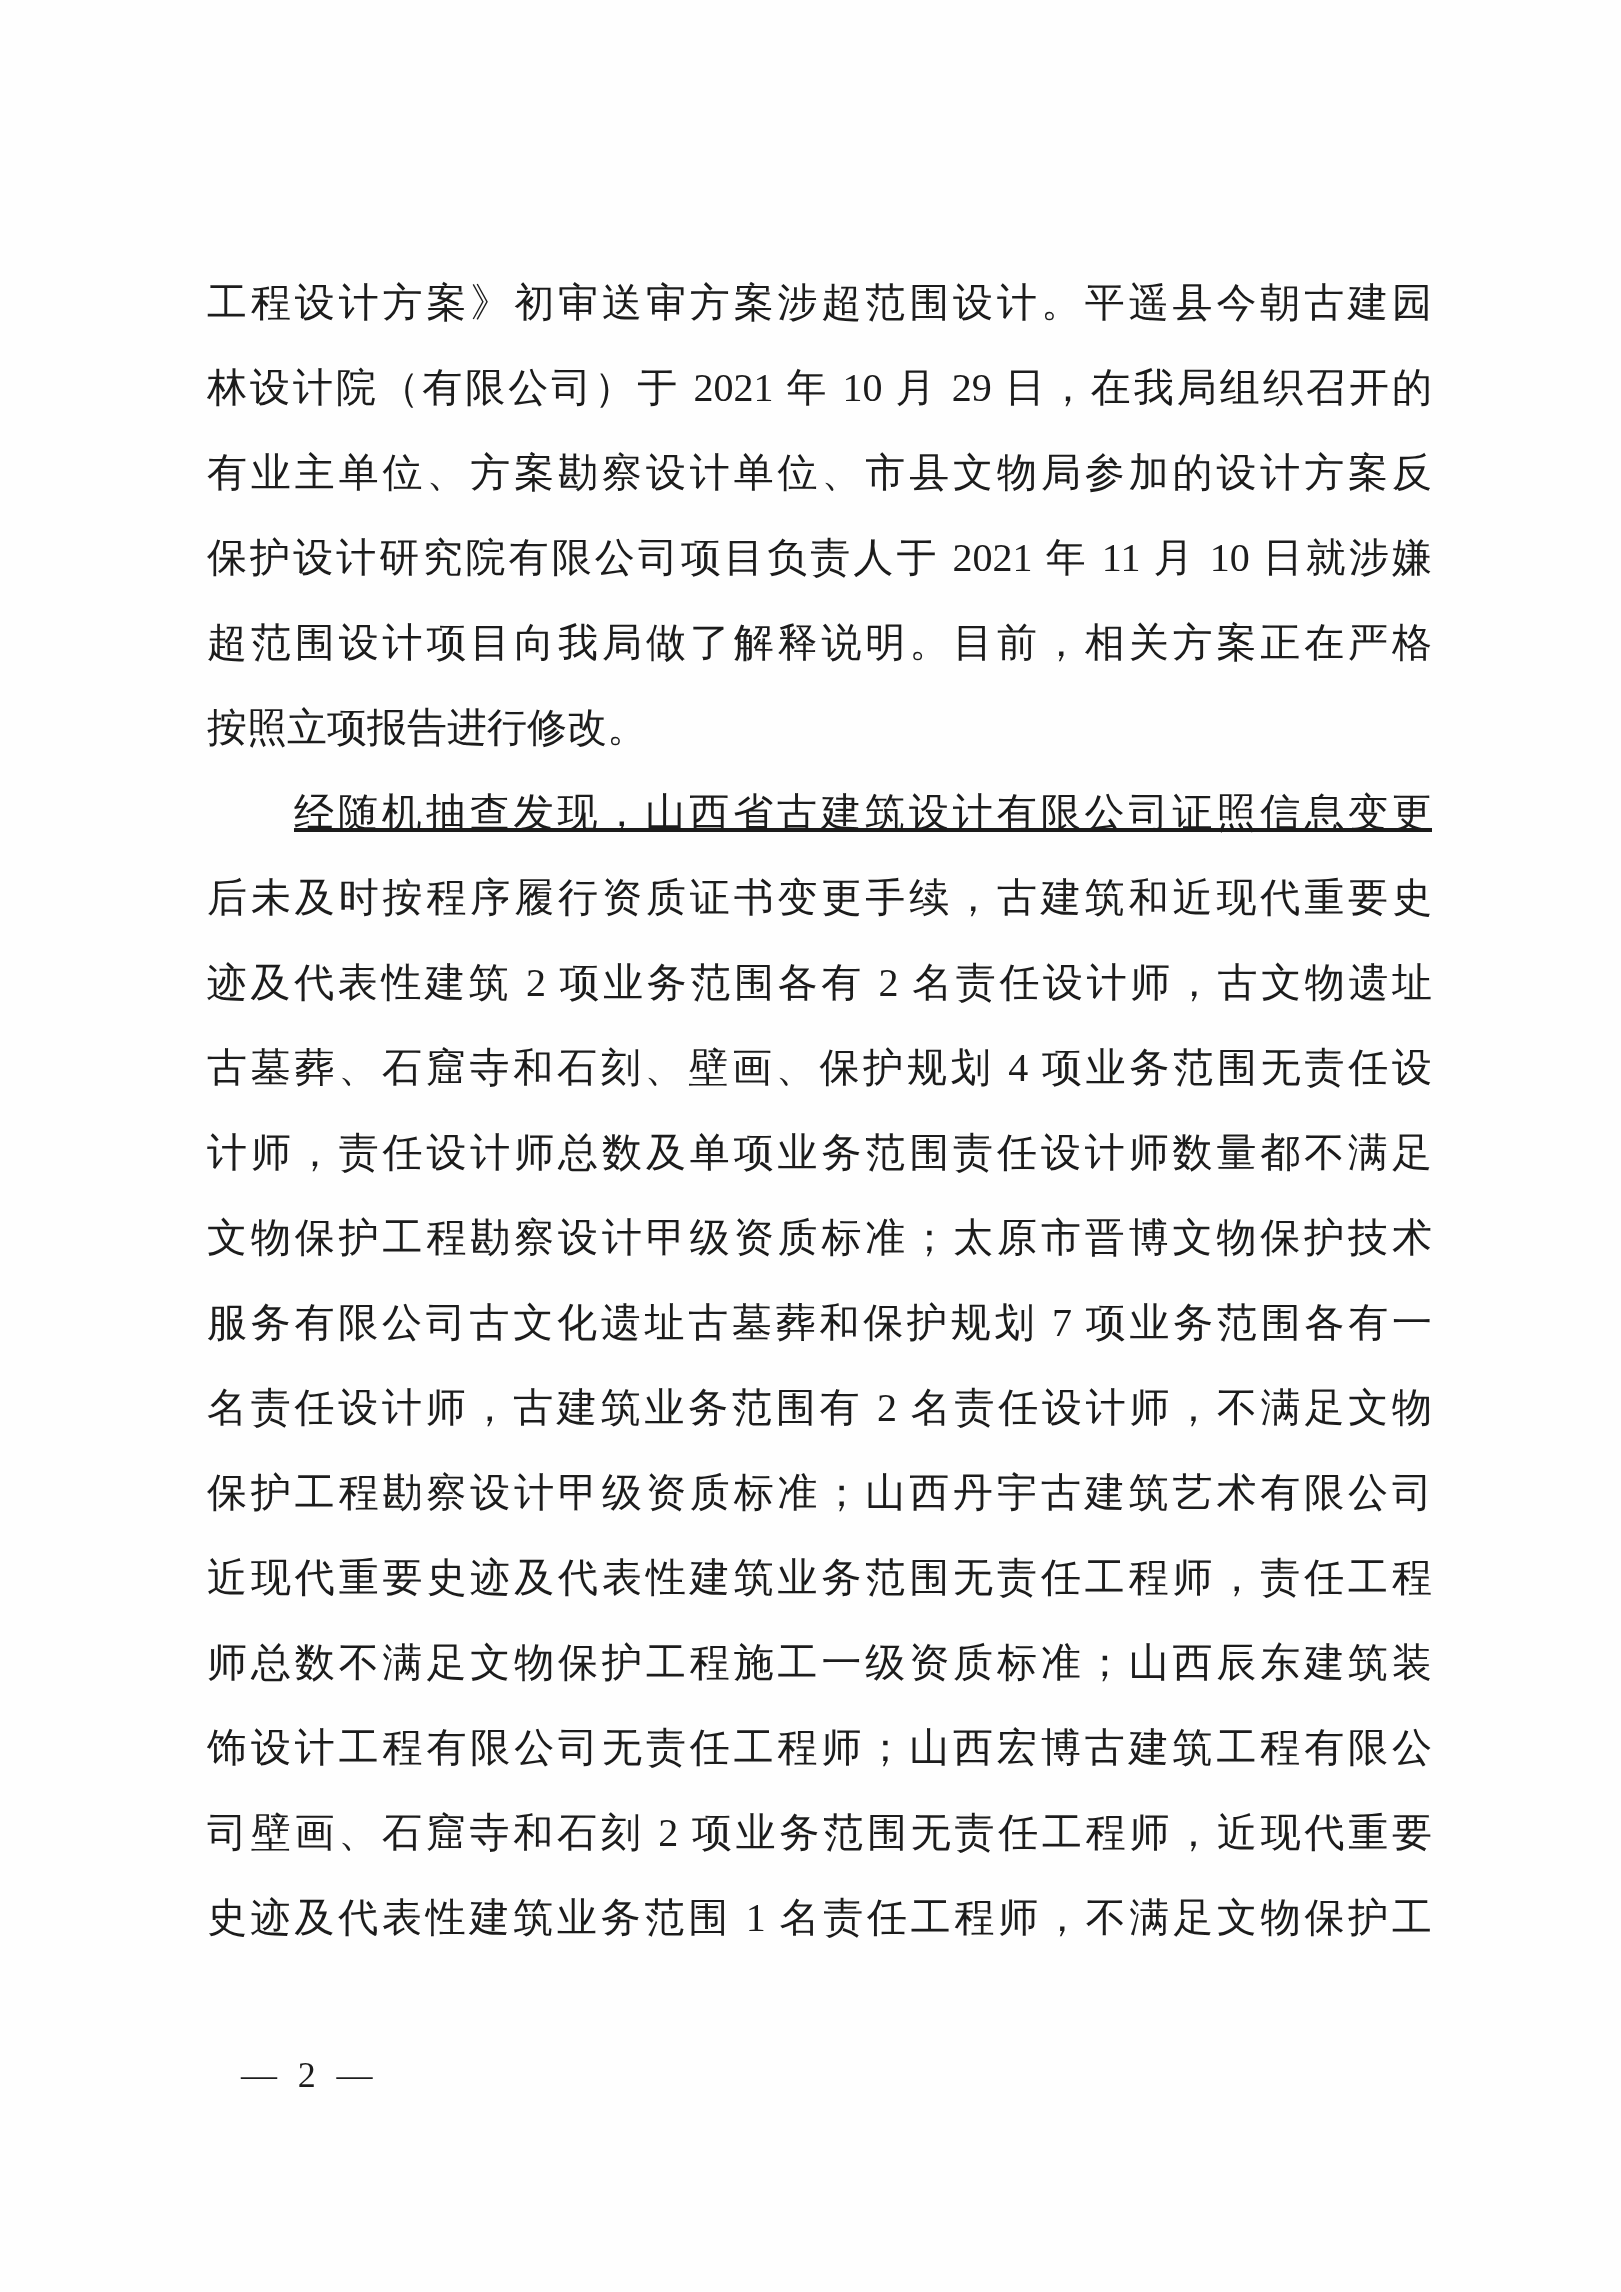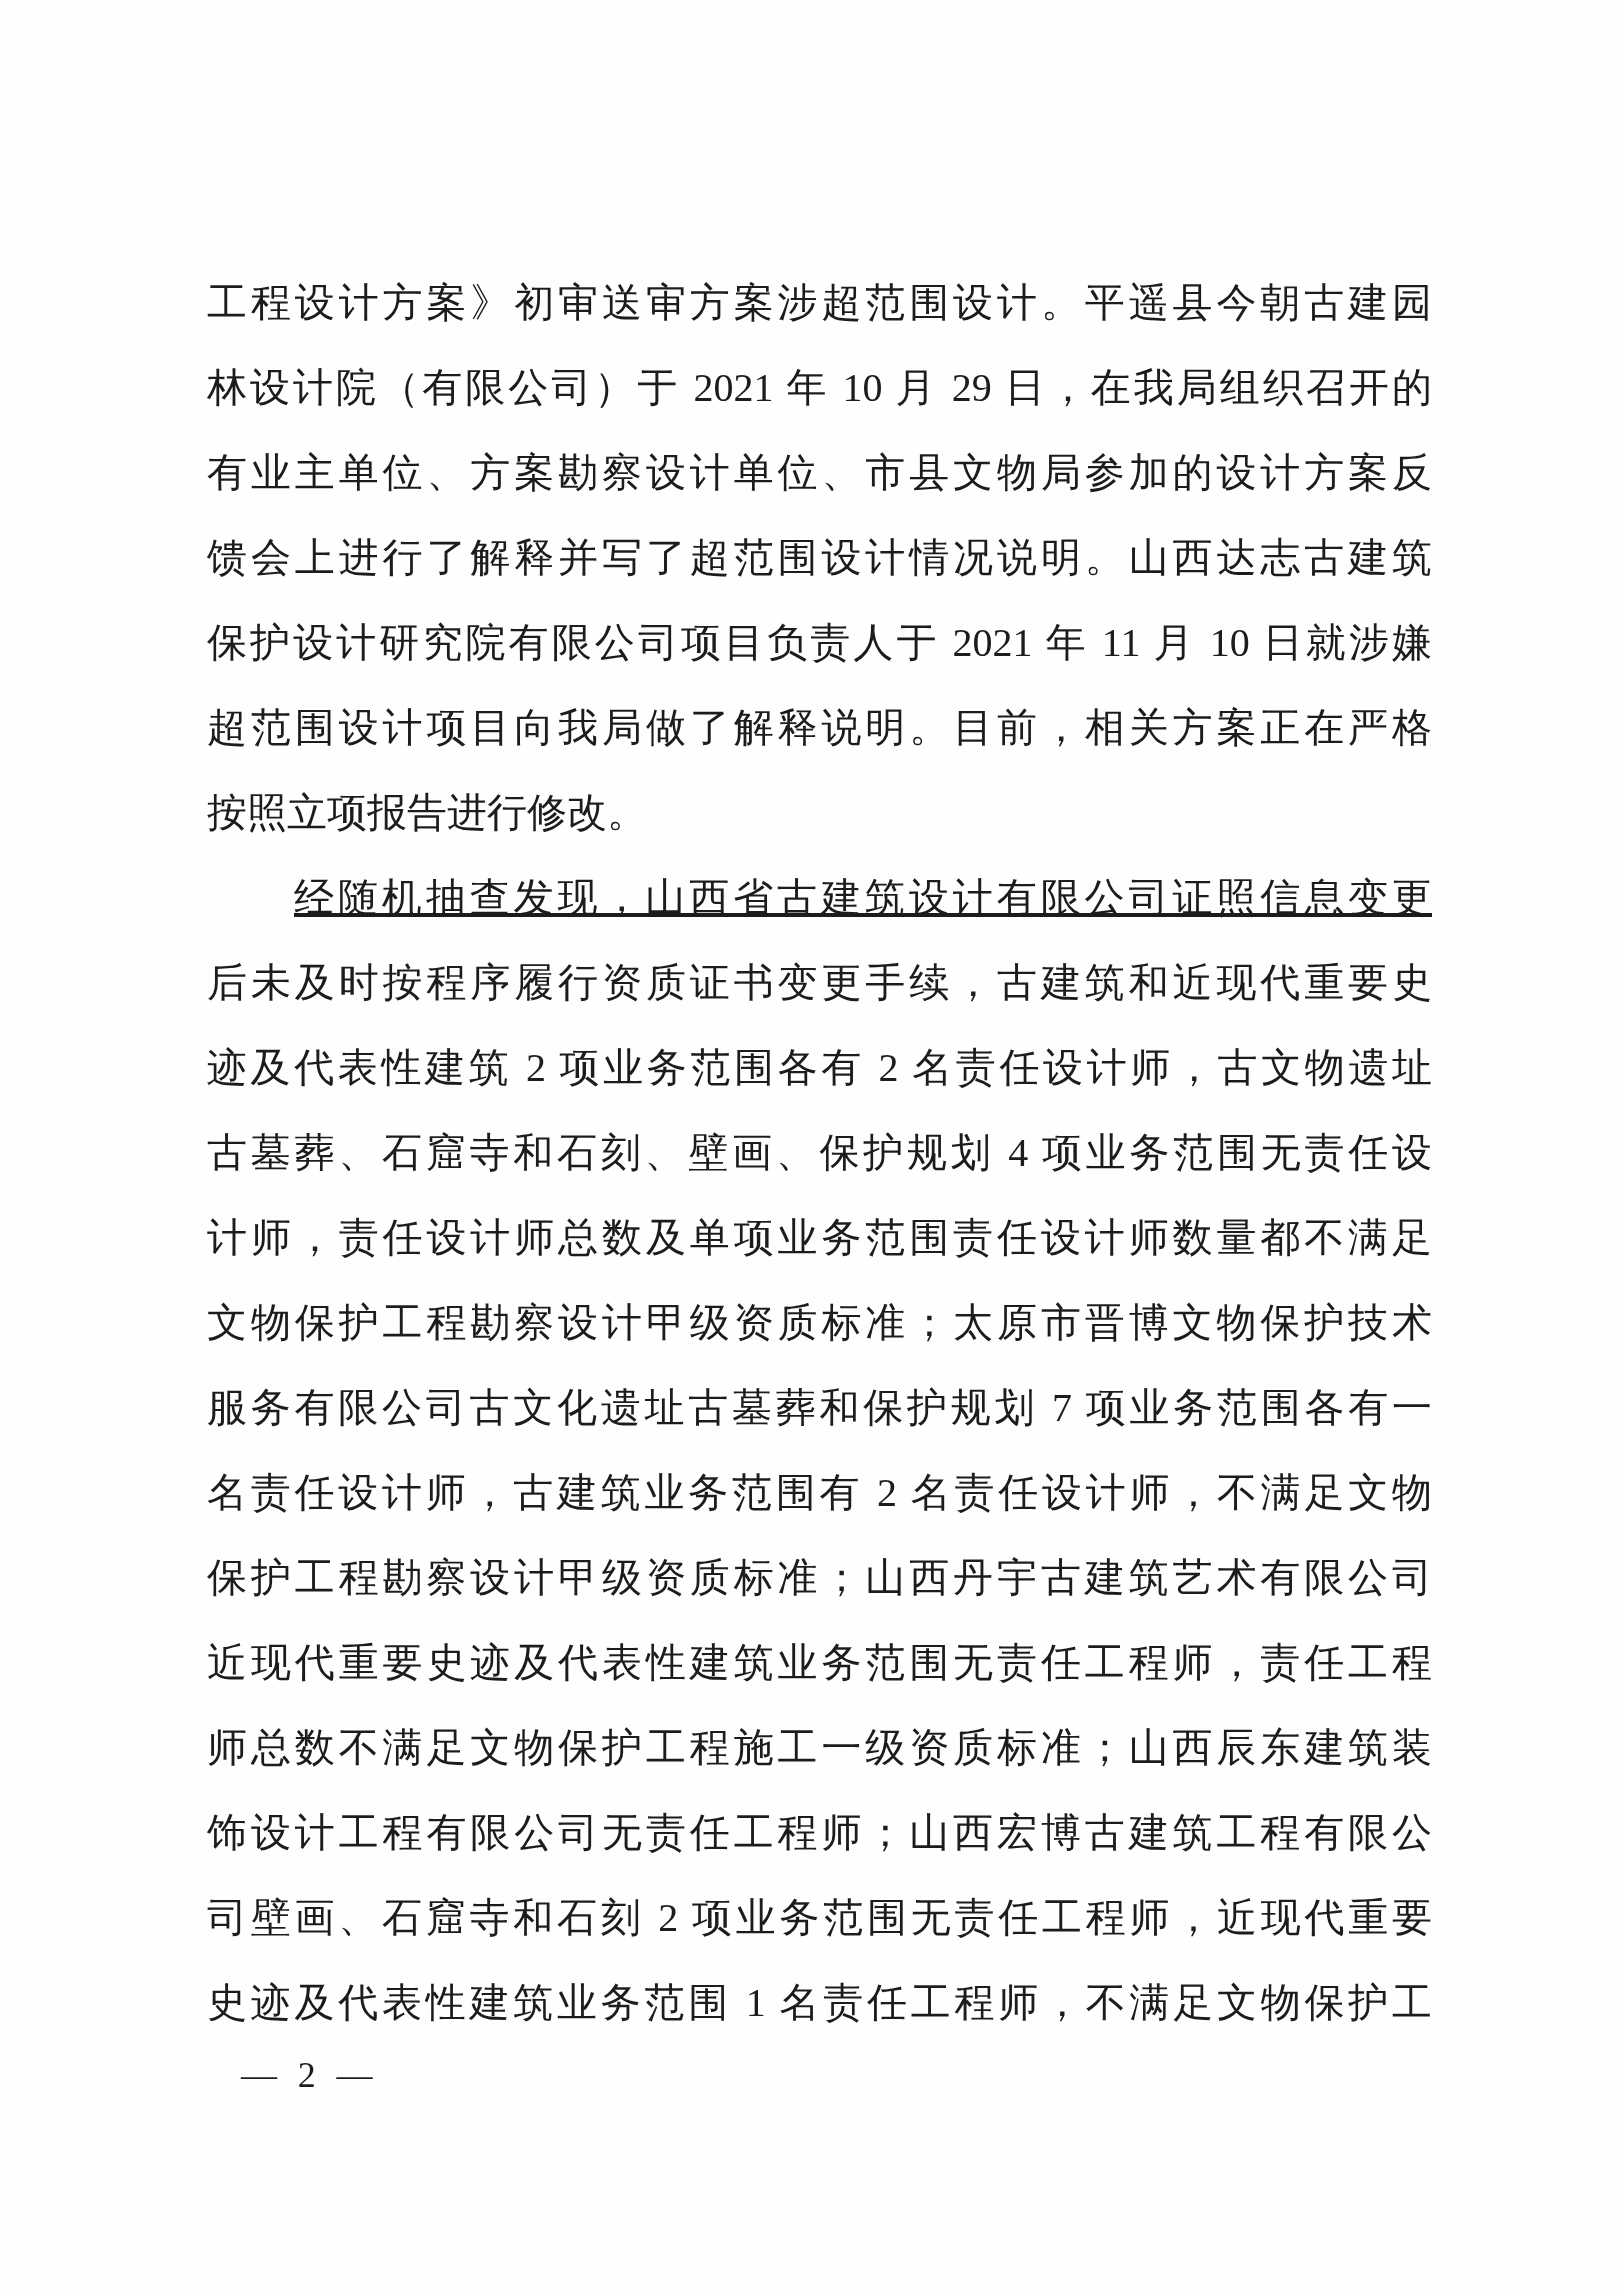--- a/index.html
+++ b/index.html
@@ -53,21 +53,20 @@
   }
 </style>
 </head>
 <body>
 
 <div class="page">
   <div class="text-block">
     <div class="line">工程设计方案》初审送审方案涉超范围设计。平遥县今朝古建园</div>
     <div class="line">林设计院（有限公司）于 2021 年 10 月 29 日，在我局组织召开的</div>
     <div class="line">有业主单位、方案勘察设计单位、市县文物局参加的设计方案反</div>
-    <div class="line">馈会上进行了解释并写了超范围设计情况说明。山西达志古建筑</div>
     <div class="line">保护设计研究院有限公司项目负责人于 2021 年 11 月 10 日就涉嫌</div>
     <div class="line">超范围设计项目向我局做了解释说明。目前，相关方案正在严格</div>
     <div class="line para-end">按照立项报告进行修改。</div>
     <div class="line indent">经随机抽查发现，山西省古建筑设计有限公司证照信息变更</div>
     <div class="line">后未及时按程序履行资质证书变更手续，古建筑和近现代重要史</div>
     <div class="line">迹及代表性建筑 2 项业务范围各有 2 名责任设计师，古文物遗址</div>
     <div class="line">古墓葬、石窟寺和石刻、壁画、保护规划 4 项业务范围无责任设</div>
     <div class="line">计师，责任设计师总数及单项业务范围责任设计师数量都不满足</div>
     <div class="line">文物保护工程勘察设计甲级资质标准；太原市晋博文物保护技术</div>
     <div class="line">服务有限公司古文化遗址古墓葬和保护规划 7 项业务范围各有一</div>

